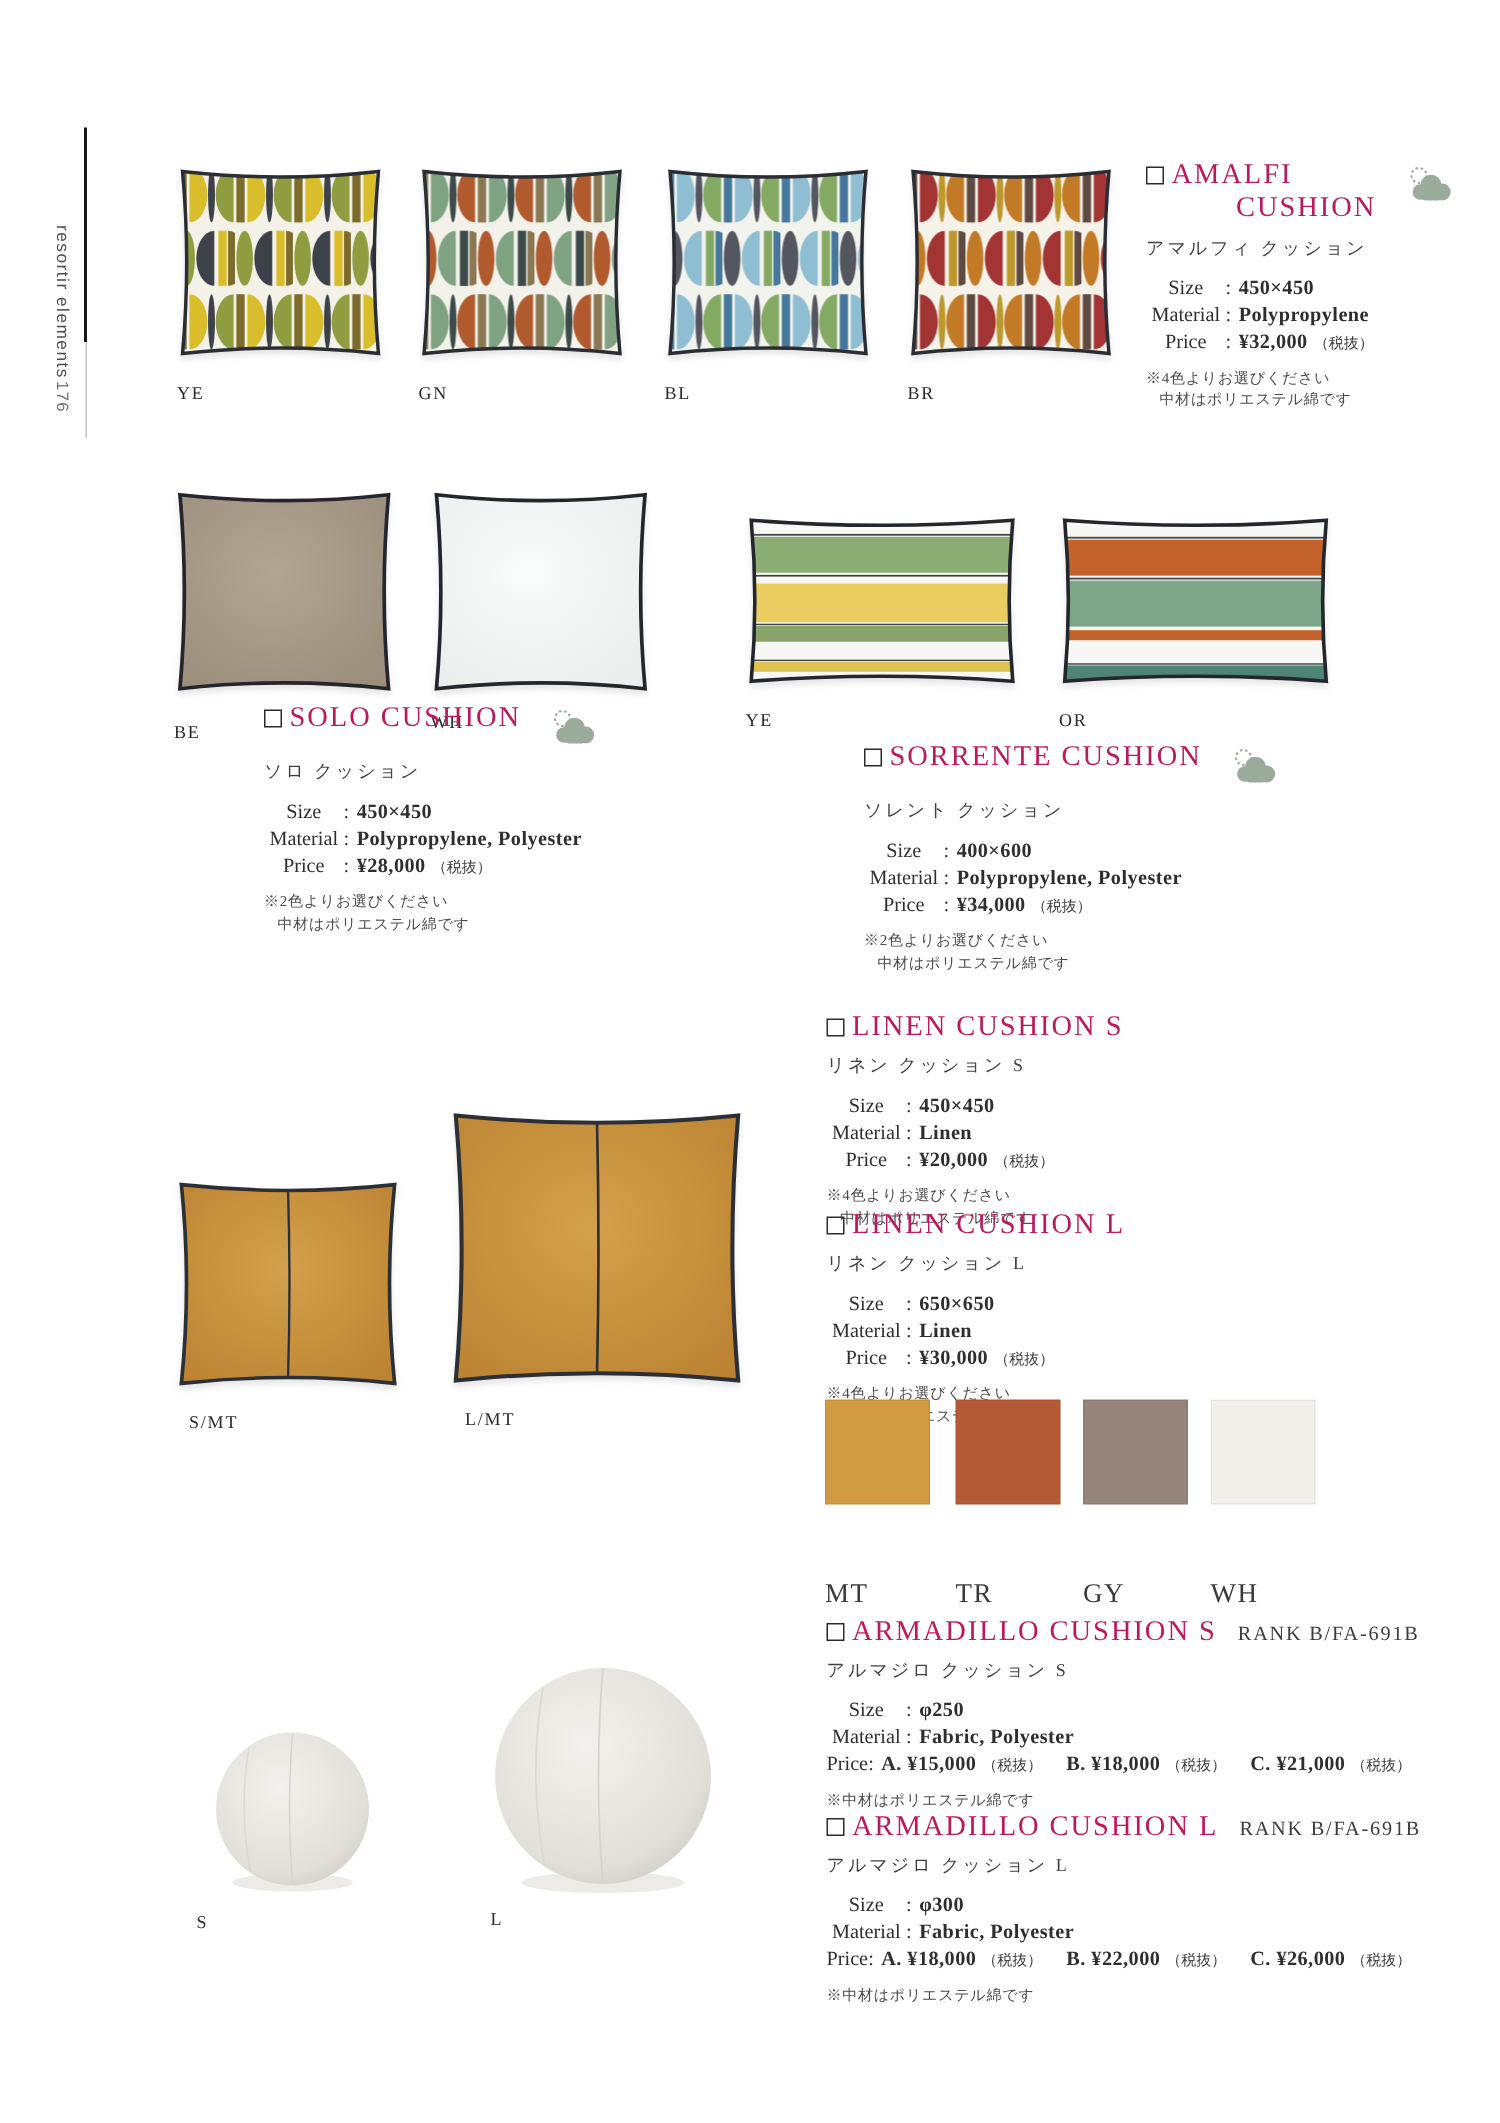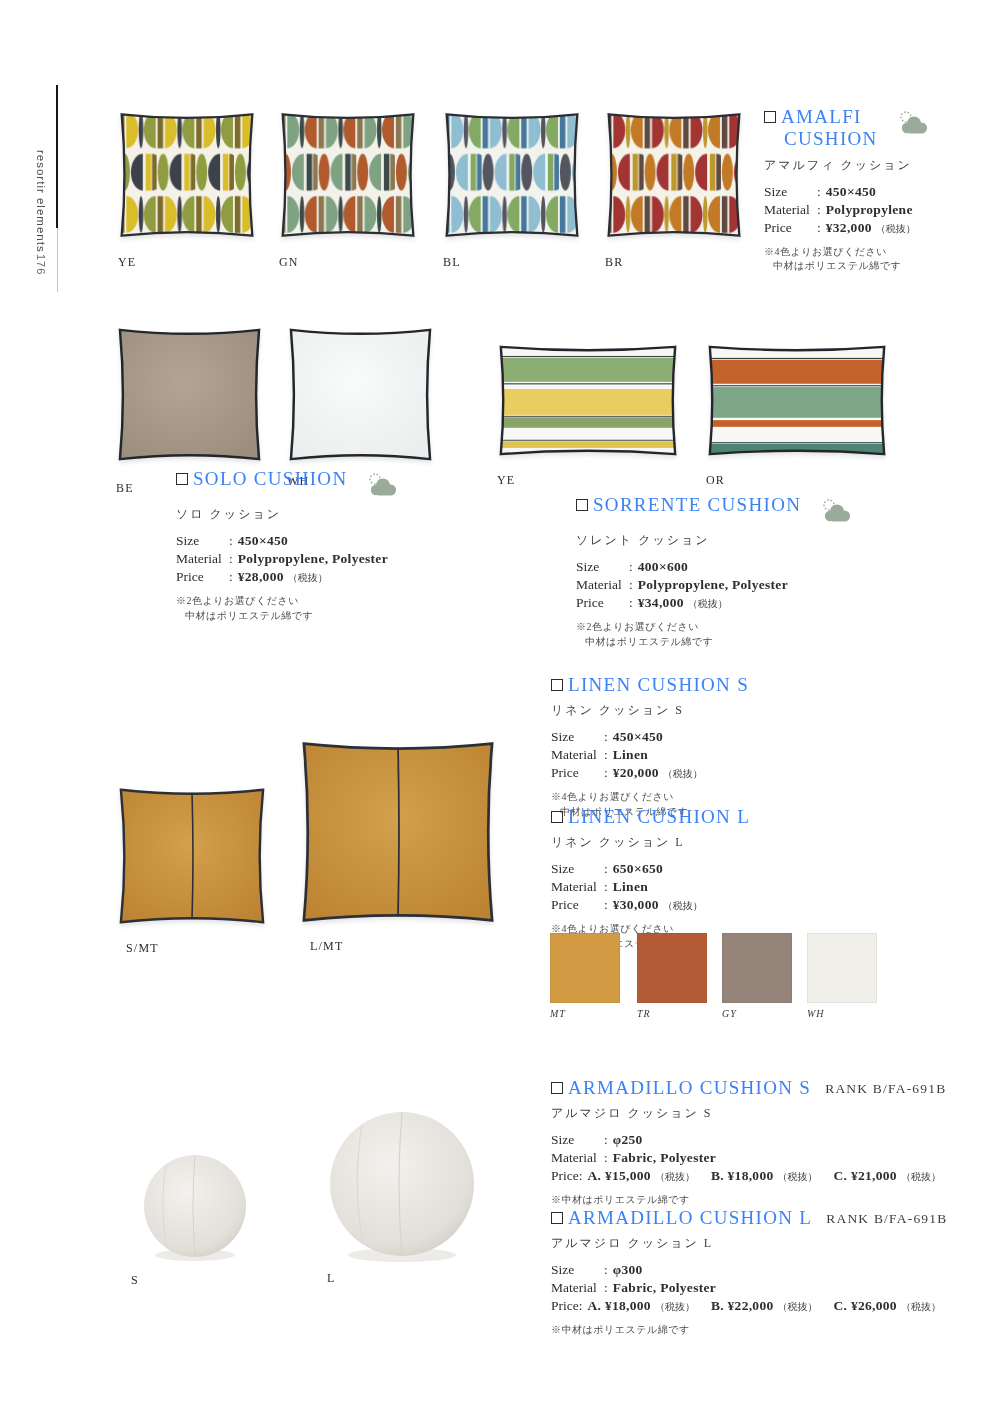--- a/index.html
+++ b/index.html
@@ -17,38 +17,38 @@
   
   .fig{position:absolute;}
   .fig svg.cushion{display:block;filter:drop-shadow(0 3px 2px rgba(0,0,0,0.10));}
   .var-label{font-size:12px;letter-spacing:1.2px;color:#2b2b2b;}
   .fig .var-label{display:block;}
 
   
   .info{position:absolute;}
   .ttl-row{display:flex;align-items:flex-start;}
   .cbx{flex:0 0 auto;width:10px;height:10px;border:1.5px solid #2b2b2b;margin:5px 5px 0 0;}
-  .ttl{font-size:19px;letter-spacing:1.3px;color:#3b82f6;line-height:1.18;white-space:nowrap;}
+  .ttl{font-size:19px;letter-spacing:1.3px;color:#be185d;line-height:1.18;white-space:nowrap;}
   .rank{font-size:13.5px;letter-spacing:1.2px;color:#3c3c3c;margin-left:14px;margin-top:4px;white-space:nowrap;}
   .sun-cloud{margin-left:16px;margin-top:2px;flex:0 0 auto;}
   .jp{font-size:12px;letter-spacing:2px;color:#3f3f3f;margin-top:6px;
       font-family:"Liberation Serif","DejaVu Serif",serif;}
   .specs{margin-top:9px;}
-  .spec{display:flex;align-items:baseline;font-size:13.5px;line-height:18px;color:#2e2e2e;}
+  .spec{display:flex;align-items:baseline;font-size:13.5px;line-height:18px;color:#2e2e2e;text-align:center;}
   .sl{width:53px;}
   .sc{margin-right:5px;}
   .sv{letter-spacing:0.3px;font-weight:bold;}
   .tax{font-size:10px;margin-left:4px;color:#3a3a3a;}
   .popt{margin-right:16px;white-space:nowrap;}
   .notes{margin-top:7px;font-size:10px;line-height:1.45;color:#4a4a4a;letter-spacing:0.5px;}
   .note2{padding-left:9px;}
 
   
   .swatch{position:absolute;width:70px;height:70px;box-shadow:inset 0 0 0 1px rgba(0,0,0,0.05);}
-  .sw-label{position:absolute;font-style:italic;font-size:10px;color:#3a3a3a;letter-spacing:1px;}
+  .sw-label{position:absolute;font-size:18px;color:#3a3a3a;letter-spacing:1px;margin-top:44px;}
 </style>
 </head>
 <body>
 
 <div class="page">
 
   <div class="side-line"></div>
   <div class="side-line-ext"></div>
   <div class="side-brand">resortir elements</div>
   <div class="side-page">176</div>
@@ -129,21 +129,21 @@
         </pattern>
       </defs>
       <path d="M4,6 Q75,14 146,6 Q140,72 146,138 Q75,130 4,138 Q10,72 4,6 Z" fill="url(#pBR)" stroke="#2a2d33" stroke-width="2.5"></path>
     </svg>
     <span class="var-label" style="margin-top:9px;">BR</span>
   </div>
 
   <div class="info" style="left:764px;top:106px;width:212px;">
     <div class="ttl-row">
       <span class="cbx"></span>
-      <span class="ttl"><span>AMALFI</span><br><span style="padding-left:3px;">CUSHION</span></span>
+      <span class="ttl"><span>AMALFI</span><br><span style="padding-left:3px;margin-left:40px;">CUSHION</span></span>
       <svg class="sun-cloud" width="36" height="30" viewBox="0 0 36 30">
         <circle cx="12" cy="9" r="5" fill="#ffffff" stroke="#9aab9b" stroke-width="1.4" stroke-dasharray="1.7 1.8"></circle>
         <g fill="#9aab9b">
           <circle cx="13" cy="20" r="5.2"></circle>
           <circle cx="20" cy="15.5" r="7"></circle>
           <circle cx="27.5" cy="20" r="5.6"></circle>
           <rect x="13" y="19" width="15" height="6.6" rx="3.3"></rect>
         </g>
       </svg>
     </div>

